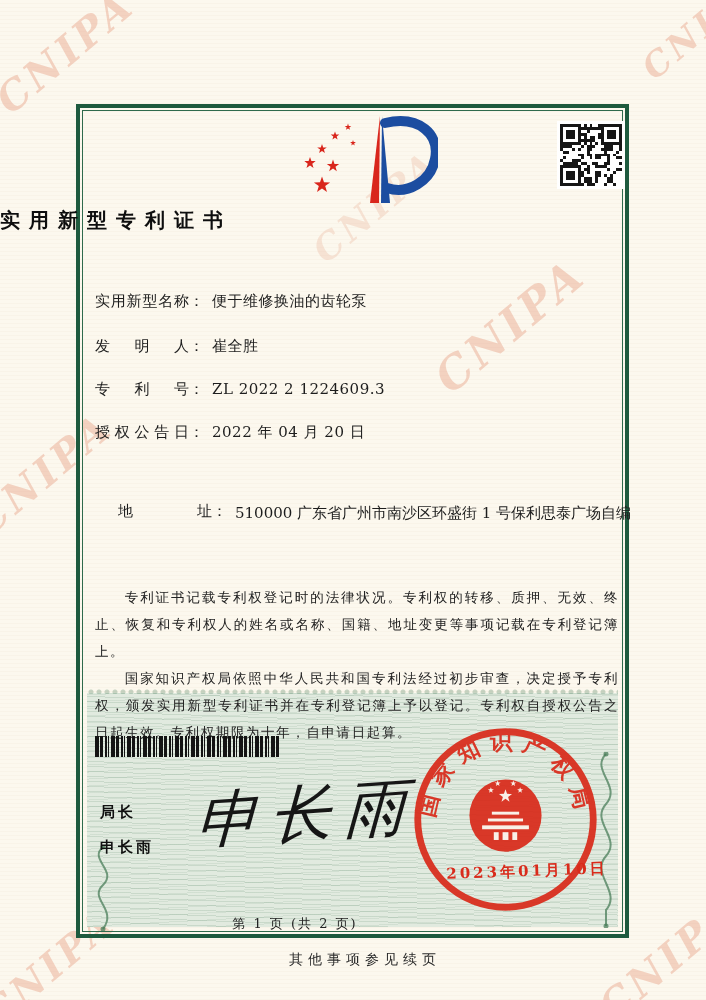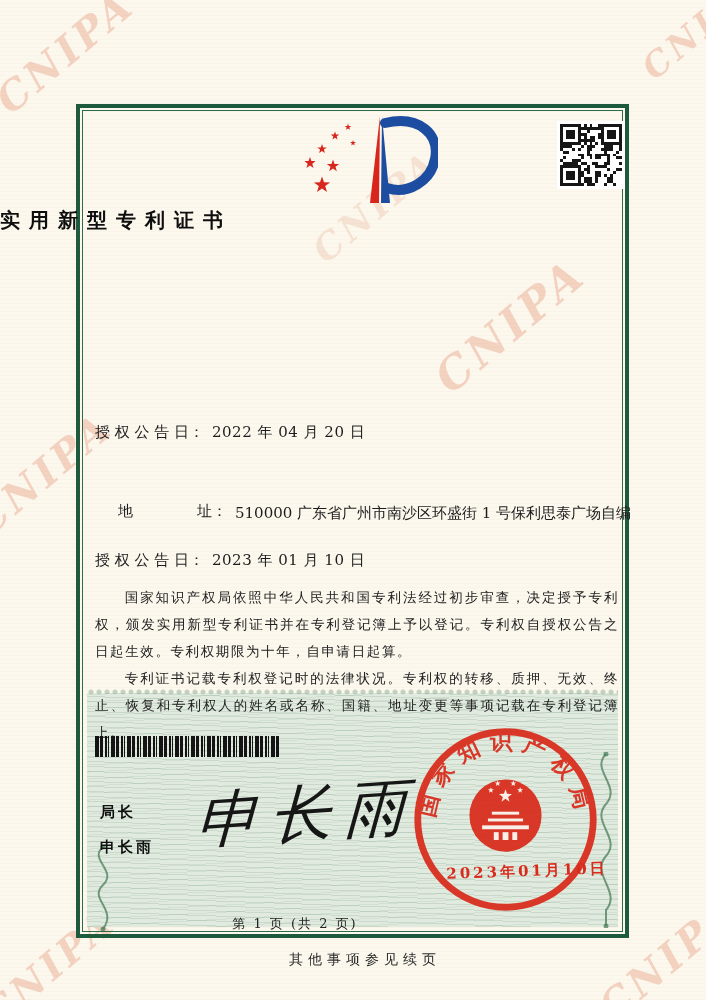--- a/index.html
+++ b/index.html
@@ -559,33 +559,39 @@
         <div></div>
         <div></div>
         <div class="on"></div>
         <div></div>
         <div></div>
       </div>
   </div>
 
   <div class="title">实用新型专利证书</div>
 
+  <div class="field" style="left:95px; top:292px;">
+    <span class="lbl">实用新型名称</span><span class="colon">：</span><span class="val">便于维修换油的齿轮泵</span>
+  </div>
+  <div class="field" style="left:95px; top:337px;">
+    <span class="lbl">发明人</span><span class="colon">：</span><span class="val">崔全胜</span>
+  </div>
+  <div class="field" style="left:95px; top:380px;">
+    <span class="lbl">专利号</span><span class="colon">：</span><span class="val">ZL 2022 2 1224609.3</span>
+  </div>
   <div class="field" style="left:95px; top:423px;">
     <span class="lbl">授权公告日</span><span class="colon">：</span><span class="val">2022 年 04 月 20 日</span>
   </div>
   <div class="field" style="left:106px; top:502px;margin-left:12px;">
     <span class="lbl">地址</span><span class="colon">：</span><span class="val addr-val"><span>510000 广东省广州市南沙区环盛街 1 号保利思泰广场自编</span><br></span>
   </div>
-  <div class="field" style="left:95px; top:551px;">
-    <span class="lbl">授权公告日</span><span class="colon">：</span><span class="val">2023 年 01 月 10 日</span>
-  </div>
 
   <div class="body-text">
+    <p>专利证书记载专利权登记时的法律状况。专利权的转移、质押、无效、终止、恢复和专利权人的姓名或名称、国籍、地址变更等事项记载在专利登记簿上。</p>
     <p>国家知识产权局依照中华人民共和国专利法经过初步审查，决定授予专利权，颁发实用新型专利证书并在专利登记簿上予以登记。专利权自授权公告之日起生效。专利权期限为十年，自申请日起算。</p>
-    <p>专利证书记载专利权登记时的法律状况。专利权的转移、质押、无效、终止、恢复和专利权人的姓名或名称、国籍、地址变更等事项记载在专利登记簿上。</p>
   </div>
 
   <div class="barcode" id="barcode">
       <i style="width: 4px; margin-right: 1px;"></i>
       <i style="width: 3px; margin-right: 2px;"></i>
       <i style="width: 2px; margin-right: 1px;"></i>
       <i style="width: 1px; margin-right: 2px;"></i>
       <i style="width: 4px; margin-right: 1px;"></i>
       <i style="width: 3px; margin-right: 2px;"></i>
       <i style="width: 2px; margin-right: 1px;"></i>

